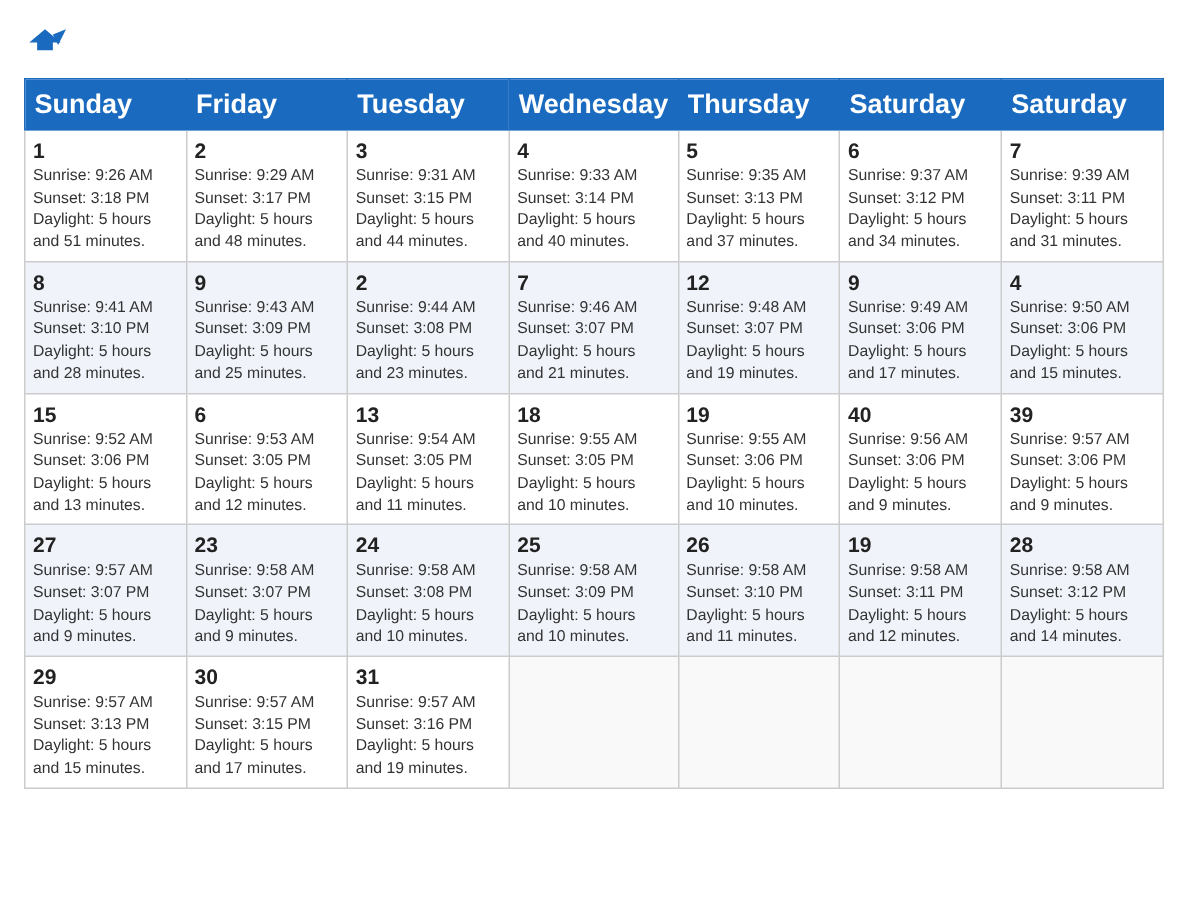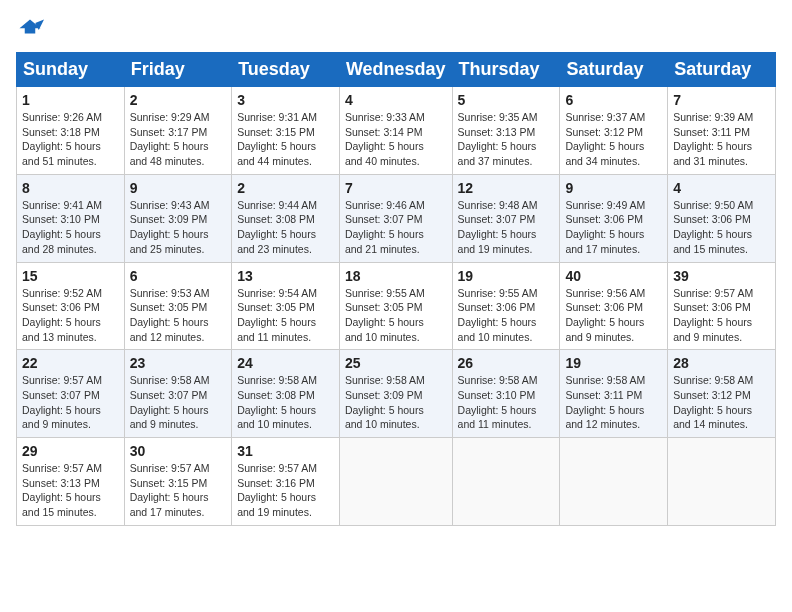--- a/index.html
+++ b/index.html
@@ -202,21 +202,21 @@
           <span class="day-num">40</span>
           <div class="day-info">Sunrise: 9:56 AM<br>Sunset: 3:06 PM<br>Daylight: 5 hours<br>and 9 minutes.</div>
         </td>
         <td>
           <span class="day-num">39</span>
           <div class="day-info">Sunrise: 9:57 AM<br>Sunset: 3:06 PM<br>Daylight: 5 hours<br>and 9 minutes.</div>
         </td>
       </tr>
       <tr>
         <td>
-          <span class="day-num">22</span>
+          <span class="day-num">27</span>
           <div class="day-info">Sunrise: 9:57 AM<br>Sunset: 3:07 PM<br>Daylight: 5 hours<br>and 9 minutes.</div>
         </td>
         <td>
           <span class="day-num">23</span>
           <div class="day-info">Sunrise: 9:58 AM<br>Sunset: 3:07 PM<br>Daylight: 5 hours<br>and 9 minutes.</div>
         </td>
         <td>
           <span class="day-num">24</span>
           <div class="day-info">Sunrise: 9:58 AM<br>Sunset: 3:08 PM<br>Daylight: 5 hours<br>and 10 minutes.</div>
         </td>

